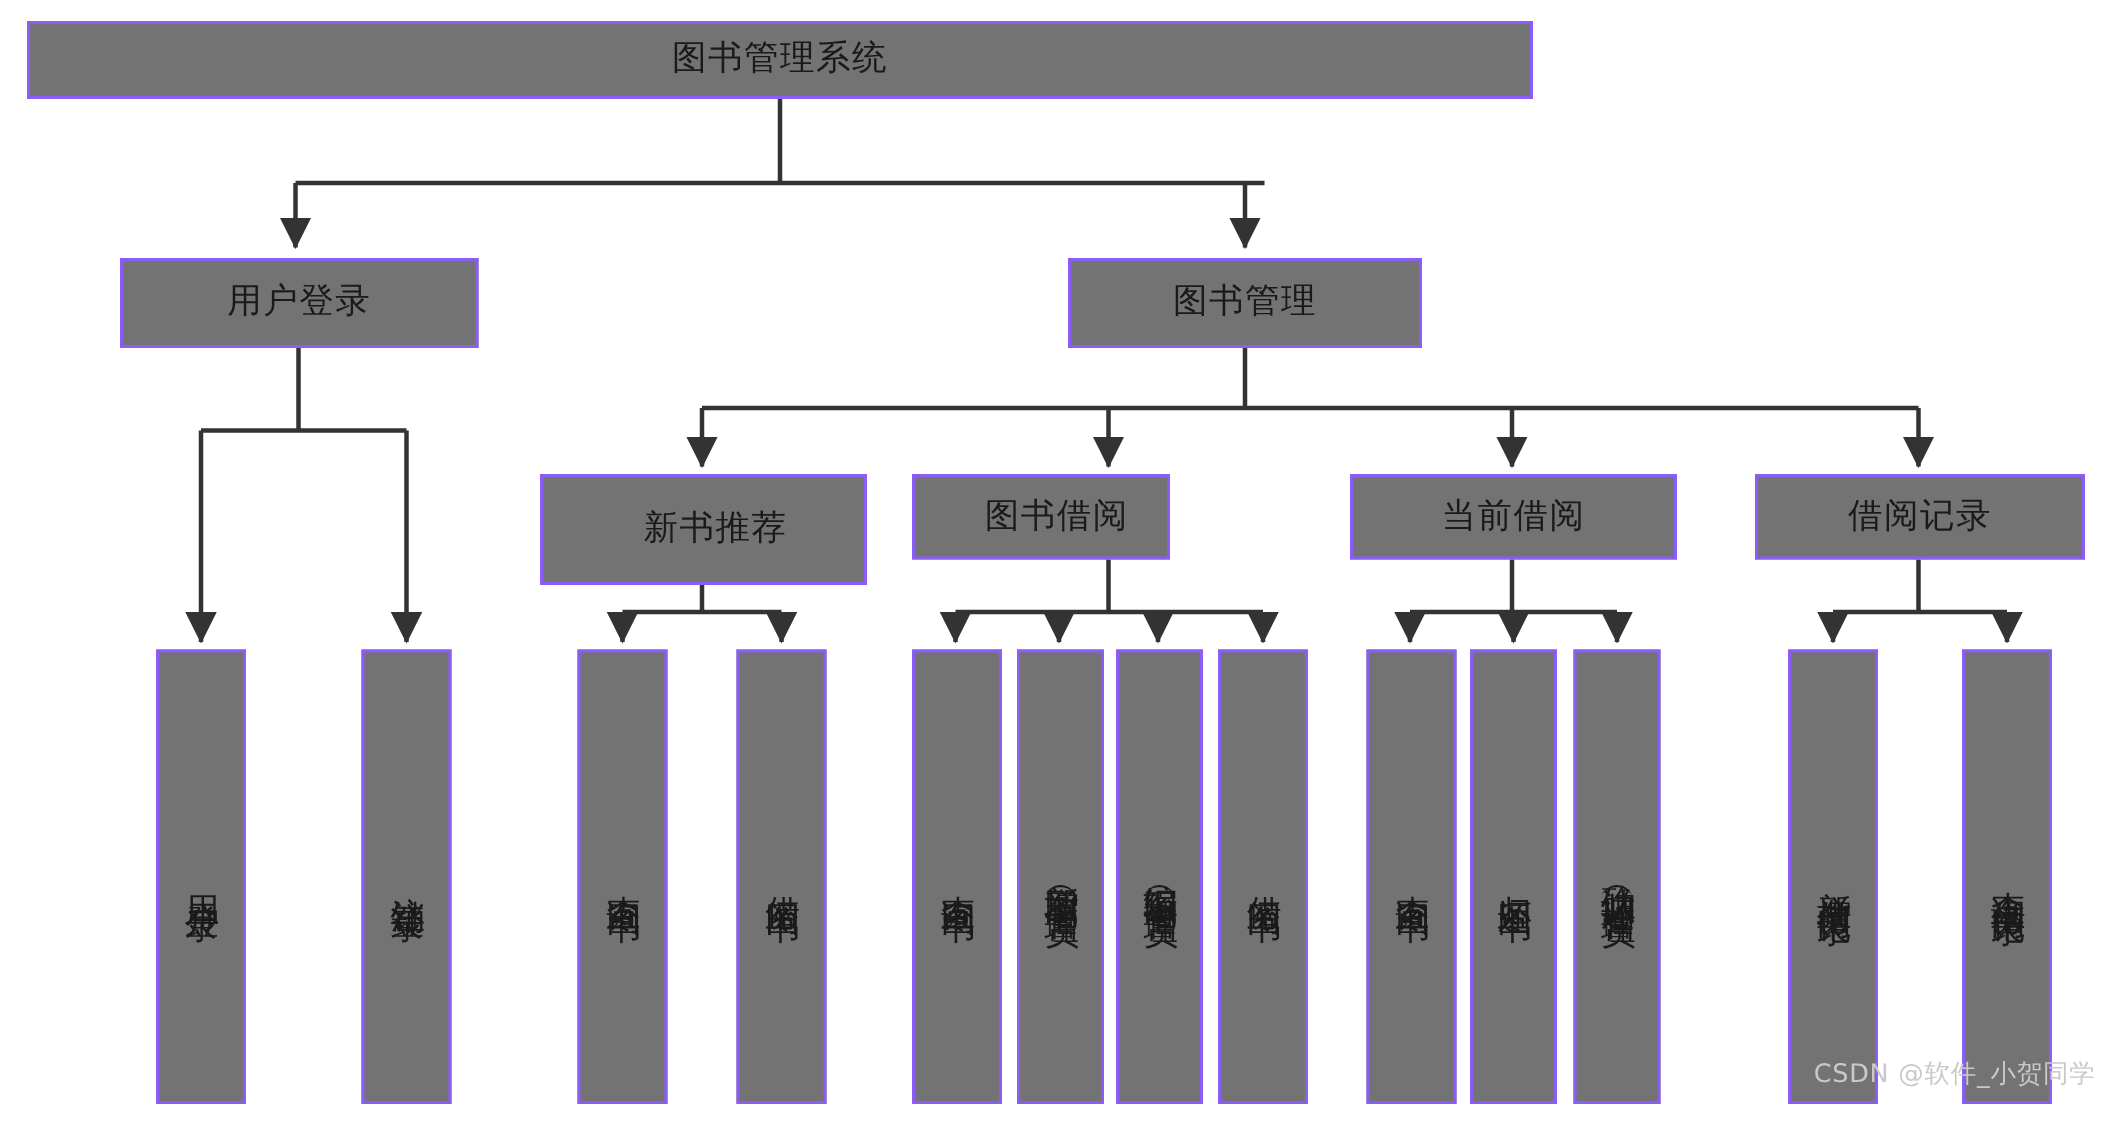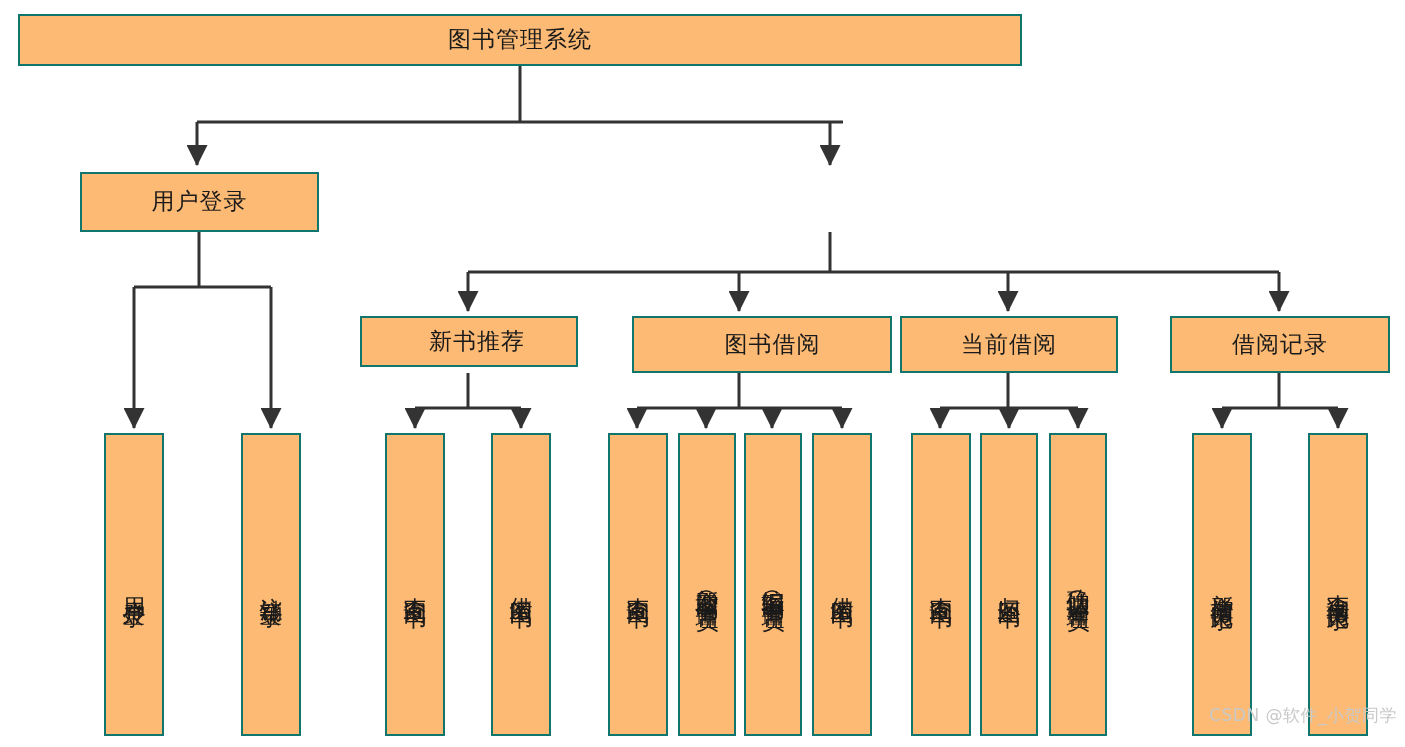--- a/index.html
+++ b/index.html
@@ -20,22 +20,22 @@
   #diagram-svg {
     position: absolute;
     left: 0;
     top: 0;
     width: 1405px;
     height: 747px;
   }
   .node-box {
     position: absolute;
     box-sizing: border-box;
-    background: #fdba74;
-    border: 2px solid #0f766e;
+    background: #737373;
+    border: 2px solid #8b5cf6;
     display: flex;
     align-items: center;
     justify-content: center;
   }
   .node-label-h {
     font-size: 23px;
     color: #1a1a1a;
     line-height: 1.2;
     white-space: nowrap;
     letter-spacing: 1px;
@@ -121,25 +121,28 @@
     </g>
   </svg>
 
   <div class="node-box" style="left:18px; top:14px; width:1004px; height:52px;">
     <span class="node-label-h">图书管理系统</span>
   </div>
 
   <div class="node-box" style="left:80px; top:172px; width:239px; height:60px;">
     <span class="node-label-h">用户登录</span>
   </div>
+  <div class="node-box" style="left:712px; top:172px; width:236px; height:60px;">
+    <span class="node-label-h">图书管理</span>
+  </div>
 
-  <div class="node-box" style="left:360px; top:316px; width:218px; height:51px;padding-left:16px;">
+  <div class="node-box" style="left:360px; top:316px; width:218px; height:74px;padding-left:16px;">
     <span class="node-label-h">新书推荐</span>
   </div>
-  <div class="node-box" style="left:632px; top:316px; width:260px; height:57px;padding-left:21px;">
+  <div class="node-box" style="left:608px; top:316px; width:172px; height:57px;padding-left:21px;">
     <span class="node-label-h">图书借阅</span>
   </div>
   <div class="node-box" style="left:1170px; top:316px; width:220px; height:57px;">
     <span class="node-label-h">借阅记录</span>
   </div>
   <div class="node-box" style="left:900px; top:316px; width:218px; height:57px;">
     <span class="node-label-h">当前借阅</span>
   </div>
 
   <div class="node-box leaf" style="left:104px; top:433px; width:60px; height:303px;">

